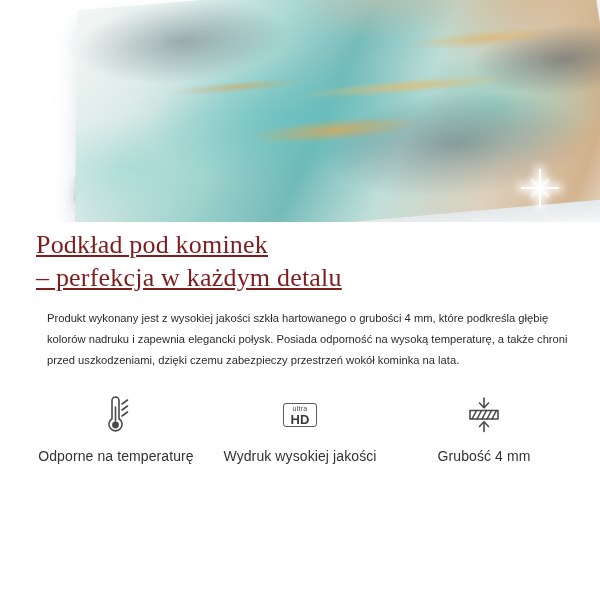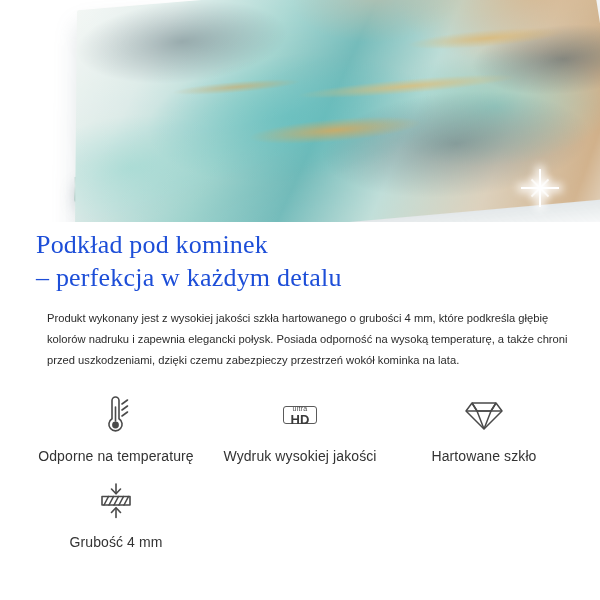--- a/index.html
+++ b/index.html
@@ -104,24 +104,25 @@
   
   .content {
     position: absolute;
     top: 228px; left: 36px;
     width: 536px;
   }
   .headline {
     font-family: "Liberation Serif", serif;
     font-size: 26px;
     line-height: 33px;
-    color: #1d4ed8;
+    color: #7f1d1d;
     font-weight: 400;
     margin: 0 0 14px 0;
     letter-spacing: 0.2px;
+    text-decoration: underline;
   }
   .headline .l2 { display: block; }
   .paragraph {
     font-size: 11.2px;
     line-height: 21px;
     color: #2b2b2b;
     margin: 11px;
     width: 536px;
   }
 
@@ -149,21 +150,21 @@
   }
   .feature .cap {
     margin-top: 11px;
     font-size: 14px;
     color: #333333;
     text-align: center;
     letter-spacing: 0.1px;
   }
   svg { display: block; }
   .ultra-box {
-    width: 34px; height: 18px;
+    width: 34px; height: 24px;
     border: 1.6px solid #5a5a5a;
     border-radius: 3px;
     display: flex; flex-direction: column;
     align-items: center; justify-content: center;
     line-height: 1;
     text-align: center;
   }
   .ultra-box .u { font-size: 7px; color: #4a4a4a; letter-spacing: 0.3px; }
   .ultra-box .hd { font-size: 13px; font-weight: bold; color: #3a3a3a; margin-top: 1px; }
 </style>
@@ -215,35 +216,20 @@
       <div class="ic">
         <div class="ultra-box">
           <span class="u">ultra</span>
           <span class="hd">HD</span>
         </div>
       </div>
       <div class="cap">Wydruk wysokiej jakości</div>
     </div>
 
 
-    <div class="feature">
-      <div class="ic">
-        <svg width="40" height="36" viewBox="0 0 40 36">
-          <g fill="none" stroke="#4a4a4a" stroke-width="1.5" stroke-linejoin="round">
-            <path d="M8 6 H32 L38 14 L20 32 L2 14 Z"></path>
-            <path d="M2 14 H38"></path>
-            <path d="M8 6 L13 14 L20 32"></path>
-            <path d="M32 6 L27 14 L20 32"></path>
-            <path d="M13 14 H27"></path>
-            <path d="M13 14 L8 6 M27 14 L32 6"></path>
-          </g>
-        </svg>
-      </div>
-      <div class="cap">Hartowane szkło</div>
-    </div>
 
 
     <div class="feature">
       <div class="ic">
         <svg width="42" height="40" viewBox="0 0 42 40">
           <g fill="none" stroke="#4a4a4a" stroke-width="1.6" stroke-linecap="round" stroke-linejoin="round">
             <path d="M21 3 V12"></path>
             <path d="M16.5 8 L21 12.8 L25.5 8"></path>
             <rect x="7" y="15.5" width="28" height="8.5"></rect>
             <path d="M9 24 L13.5 15.5 M14 24 L18.5 15.5 M19 24 L23.5 15.5 M24 24 L28.5 15.5 M29 24 L33.5 15.5"></path>

